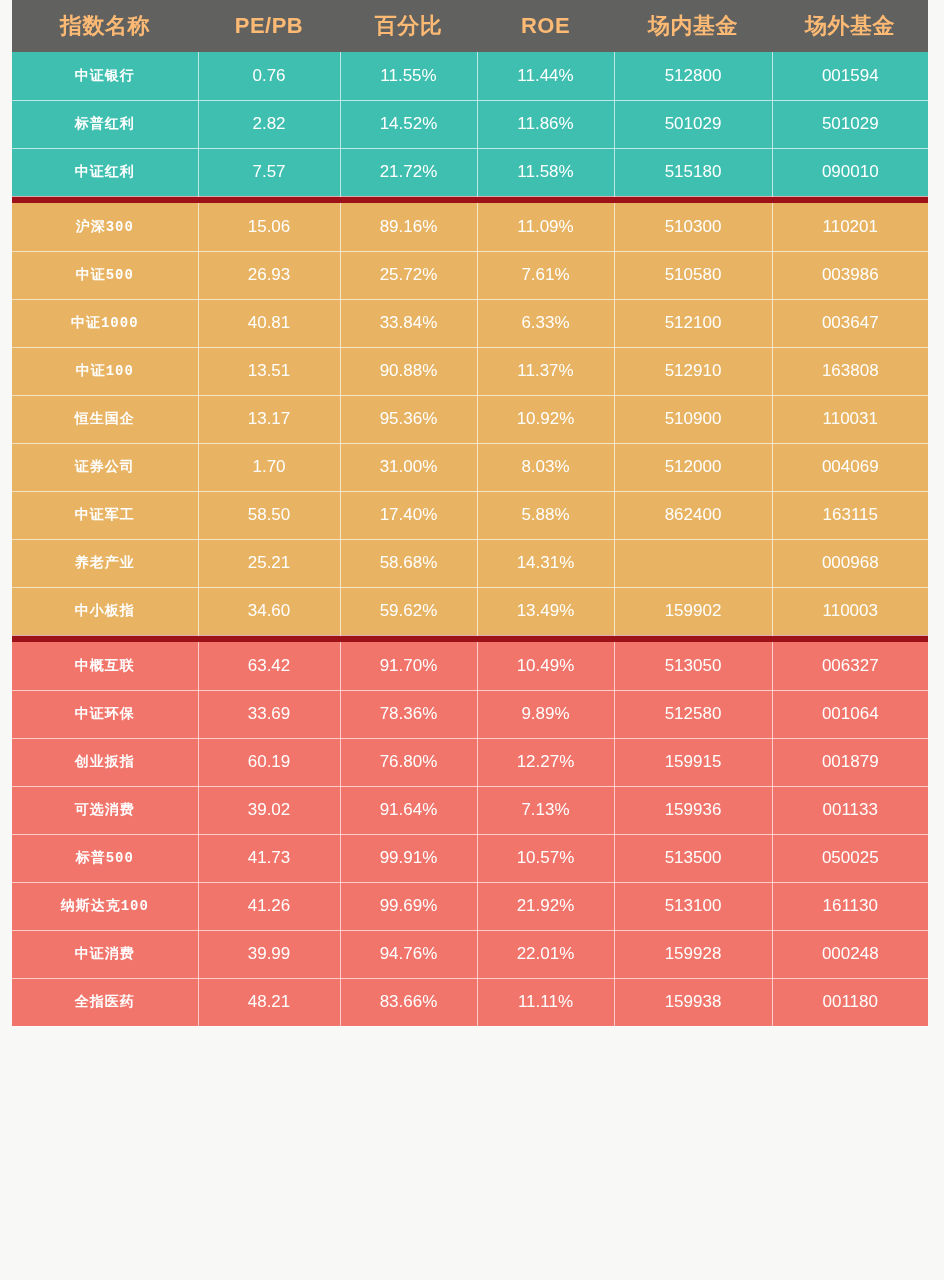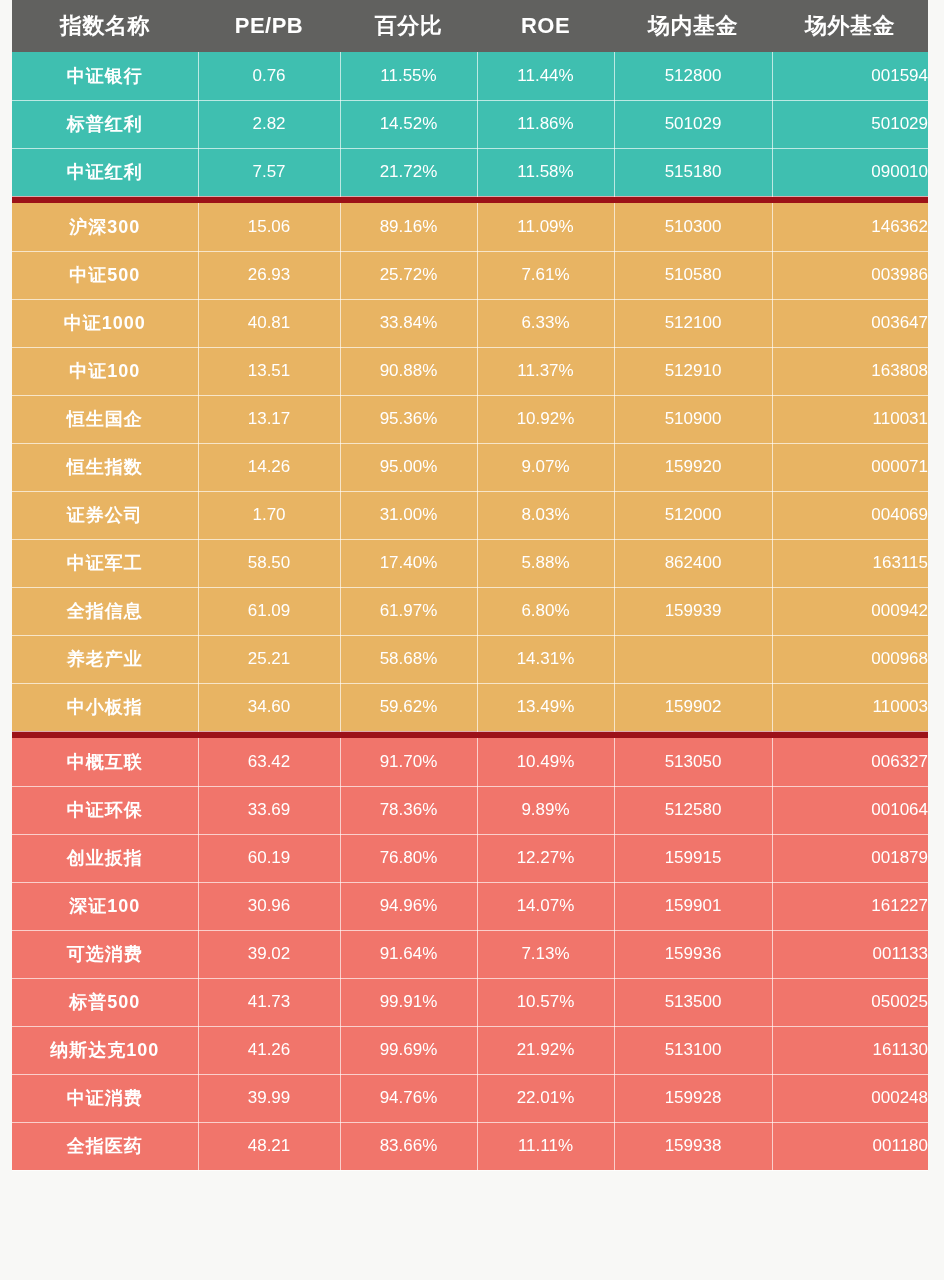--- a/index.html
+++ b/index.html
@@ -35,21 +35,21 @@
   
   col.c-name  { width: 186px; }
   col.c-pepb  { width: 142px; }
   col.c-pct   { width: 137px; }
   col.c-roe   { width: 137px; }
   col.c-onfd  { width: 158px; }
   col.c-offd  { width: 156px; }
 
   thead th {
     background: #61615f;
-    color: #ffffff;
+    color: #fdba74;
     font-size: 22px;
     font-weight: bold;
     height: 52px;
     padding: 0;
     text-align: center;
     vertical-align: middle;
     letter-spacing: 0.5px;
     white-space: nowrap;
   }
 
@@ -58,26 +58,27 @@
     padding: 0;
     text-align: center;
     vertical-align: middle;
     color: #ffffff;
     font-size: 17px;
     border-right: 1px solid rgba(255,255,255,0.65);
     border-bottom: 1px solid rgba(255,255,255,0.65);
     white-space: nowrap;
     box-sizing: border-box;
   }
-  tbody td:last-child { border-right: none; text-align: right; }
+  tbody td:last-child { border-right: none; }
 
   tbody td.name-cell {
     font-weight: bold;
-    font-size: 18px;
+    font-size: 14px;
     letter-spacing: 1px;
+    font-family: Liberation Mono, monospace;
   }
 
   
   tr.grp-teal   td { background: #3fbfb0; }
   tr.grp-orange td { background: #e8b463; }
   tr.grp-pink   td { background: #f1756b; }
 
   
   tr.sep td {
     height: 7px;
@@ -140,21 +141,21 @@
         </tr>
         <tr class="sep">
           <td colspan="6"></td>
         </tr>
         <tr class="grp-orange first-of-group">
           <td class="name-cell">沪深300</td>
           <td>15.06</td>
           <td>89.16%</td>
           <td>11.09%</td>
           <td>510300</td>
-          <td>146362</td>
+          <td>110201</td>
         </tr>
         <tr class="grp-orange">
           <td class="name-cell">中证500</td>
           <td>26.93</td>
           <td>25.72%</td>
           <td>7.61%</td>
           <td>510580</td>
           <td>003986</td>
         </tr>
         <tr class="grp-orange">
@@ -175,50 +176,34 @@
         </tr>
         <tr class="grp-orange">
           <td class="name-cell">恒生国企</td>
           <td>13.17</td>
           <td>95.36%</td>
           <td>10.92%</td>
           <td>510900</td>
           <td>110031</td>
         </tr>
         <tr class="grp-orange">
-          <td class="name-cell">恒生指数</td>
-          <td>14.26</td>
-          <td>95.00%</td>
-          <td>9.07%</td>
-          <td>159920</td>
-          <td>000071</td>
-        </tr>
-        <tr class="grp-orange">
           <td class="name-cell">证券公司</td>
           <td>1.70</td>
           <td>31.00%</td>
           <td>8.03%</td>
           <td>512000</td>
           <td>004069</td>
         </tr>
         <tr class="grp-orange">
           <td class="name-cell">中证军工</td>
           <td>58.50</td>
           <td>17.40%</td>
           <td>5.88%</td>
           <td>862400</td>
           <td>163115</td>
-        </tr>
-        <tr class="grp-orange">
-          <td class="name-cell">全指信息</td>
-          <td>61.09</td>
-          <td>61.97%</td>
-          <td>6.80%</td>
-          <td>159939</td>
-          <td>000942</td>
         </tr>
         <tr class="grp-orange">
           <td class="name-cell">养老产业</td>
           <td>25.21</td>
           <td>58.68%</td>
           <td>14.31%</td>
           <td></td>
           <td>000968</td>
         </tr>
         <tr class="grp-orange">
@@ -250,28 +235,20 @@
         </tr>
         <tr class="grp-pink">
           <td class="name-cell">创业扳指</td>
           <td>60.19</td>
           <td>76.80%</td>
           <td>12.27%</td>
           <td>159915</td>
           <td>001879</td>
         </tr>
         <tr class="grp-pink">
-          <td class="name-cell">深证100</td>
-          <td>30.96</td>
-          <td>94.96%</td>
-          <td>14.07%</td>
-          <td>159901</td>
-          <td>161227</td>
-        </tr>
-        <tr class="grp-pink">
           <td class="name-cell">可选消费</td>
           <td>39.02</td>
           <td>91.64%</td>
           <td>7.13%</td>
           <td>159936</td>
           <td>001133</td>
         </tr>
         <tr class="grp-pink">
           <td class="name-cell">标普500</td>
           <td>41.73</td>

